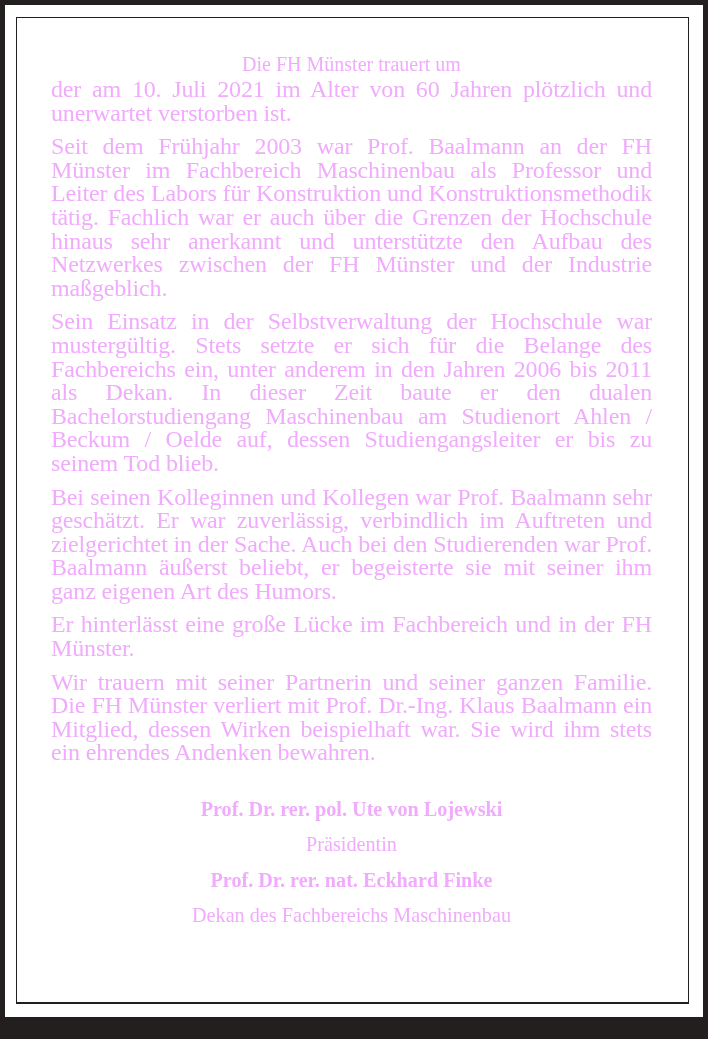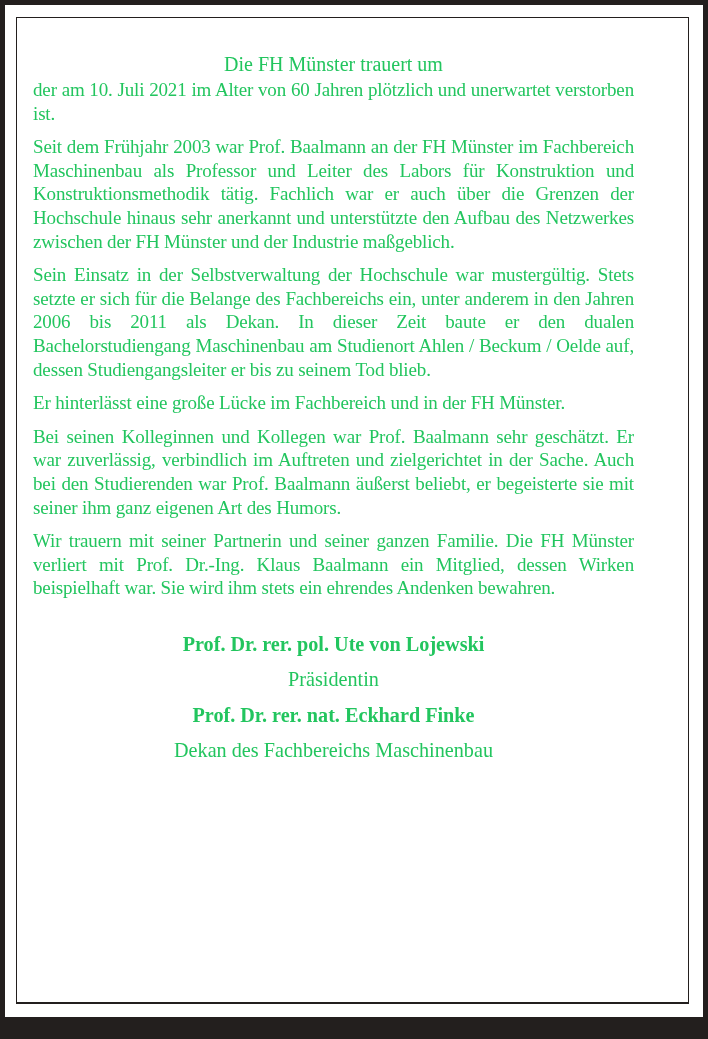--- a/index.html
+++ b/index.html
@@ -19,40 +19,40 @@
     .frame {
       position: absolute;
       left: 11px; top: 12px;
       width: 673px; height: 987px;
       border: 1.5px solid #231f1e;
       box-sizing: border-box;
       border-bottom-width: 2px;
     }
     .content {
       position: absolute;
-      left: 33px; top: 52px;
+      left: 51px; top: 52px;
       width: 601px;
-      color: #22c55e;
+      color: #f0abfc;
     }
     .intro {
       text-align: center;
       font-size: 20px;
       line-height: 24px;
       margin: 0;
     }
     .name {
       text-align: center;
       font-size: 28px;
       font-weight: bold;
       line-height: 34px;
       margin: 7px 0 0 0;
       letter-spacing: 0.1px;
     }
     .para {
-      font-size: 19px;
+      font-size: 24px;
       line-height: 23.6px;
       text-align: justify;
       text-align-last: left;
       margin: 0 0 10px 0;
       letter-spacing: -0.15px;
     }
     .para.first { margin-top: 2px; }
     .signatures {
       margin-top: 32px;
       text-align: center;
@@ -85,22 +85,22 @@
 <div class="sheet">
   <div class="frame"></div>
 </div>
 
 <div class="content">
   <p class="intro">Die FH Münster trauert um</p>
 
   <p class="para first">der am 10. Juli 2021 im Alter von 60 Jahren plötzlich und unerwartet verstorben ist.</p>
   <p class="para">Seit dem Frühjahr 2003 war Prof. Baalmann an der FH Münster im Fachbereich Maschinenbau als Professor und Leiter des Labors für Konstruktion und Konstruktionsmethodik tätig. Fachlich war er auch über die Grenzen der Hochschule hinaus sehr anerkannt und unterstützte den Aufbau des Netzwerkes zwischen der FH Münster und der Industrie maßgeblich.</p>
   <p class="para">Sein Einsatz in der Selbstverwaltung der Hochschule war mustergültig. Stets setzte er sich für die Belange des Fachbereichs ein, unter anderem in den Jahren 2006 bis 2011 als Dekan. In dieser Zeit baute er den dualen Bachelorstudiengang Maschinenbau am Studienort Ahlen / Beckum / Oelde auf, dessen Studiengangsleiter er bis zu seinem Tod blieb.</p>
+  <p class="para">Bei seinen Kolleginnen und Kollegen war Prof. Baalmann sehr geschätzt. Er war zuverlässig, verbindlich im Auftreten und zielgerichtet in der Sache. Auch bei den Studierenden war Prof. Baalmann äußerst beliebt, er begeisterte sie mit seiner ihm ganz eigenen Art des Humors.</p>
   <p class="para">Er hinterlässt eine große Lücke im Fachbereich und in der FH Münster.</p>
-  <p class="para">Bei seinen Kolleginnen und Kollegen war Prof. Baalmann sehr geschätzt. Er war zuverlässig, verbindlich im Auftreten und zielgerichtet in der Sache. Auch bei den Studierenden war Prof. Baalmann äußerst beliebt, er begeisterte sie mit seiner ihm ganz eigenen Art des Humors.</p>
   <p class="para">Wir trauern mit seiner Partnerin und seiner ganzen Familie. Die FH Münster verliert mit Prof. Dr.-Ing. Klaus Baalmann ein Mitglied, dessen Wirken beispielhaft war. Sie wird ihm stets ein ehrendes Andenken bewahren.</p>
 
   <div class="signatures">
     <p class="sig-name">Prof. Dr. rer. pol. Ute von Lojewski</p>
     <p class="sig-title">Präsidentin</p>
     <p class="sig-name">Prof. Dr. rer. nat. Eckhard Finke</p>
     <p class="sig-title">Dekan des Fachbereichs Maschinenbau</p>
   </div>
 </div>
 

